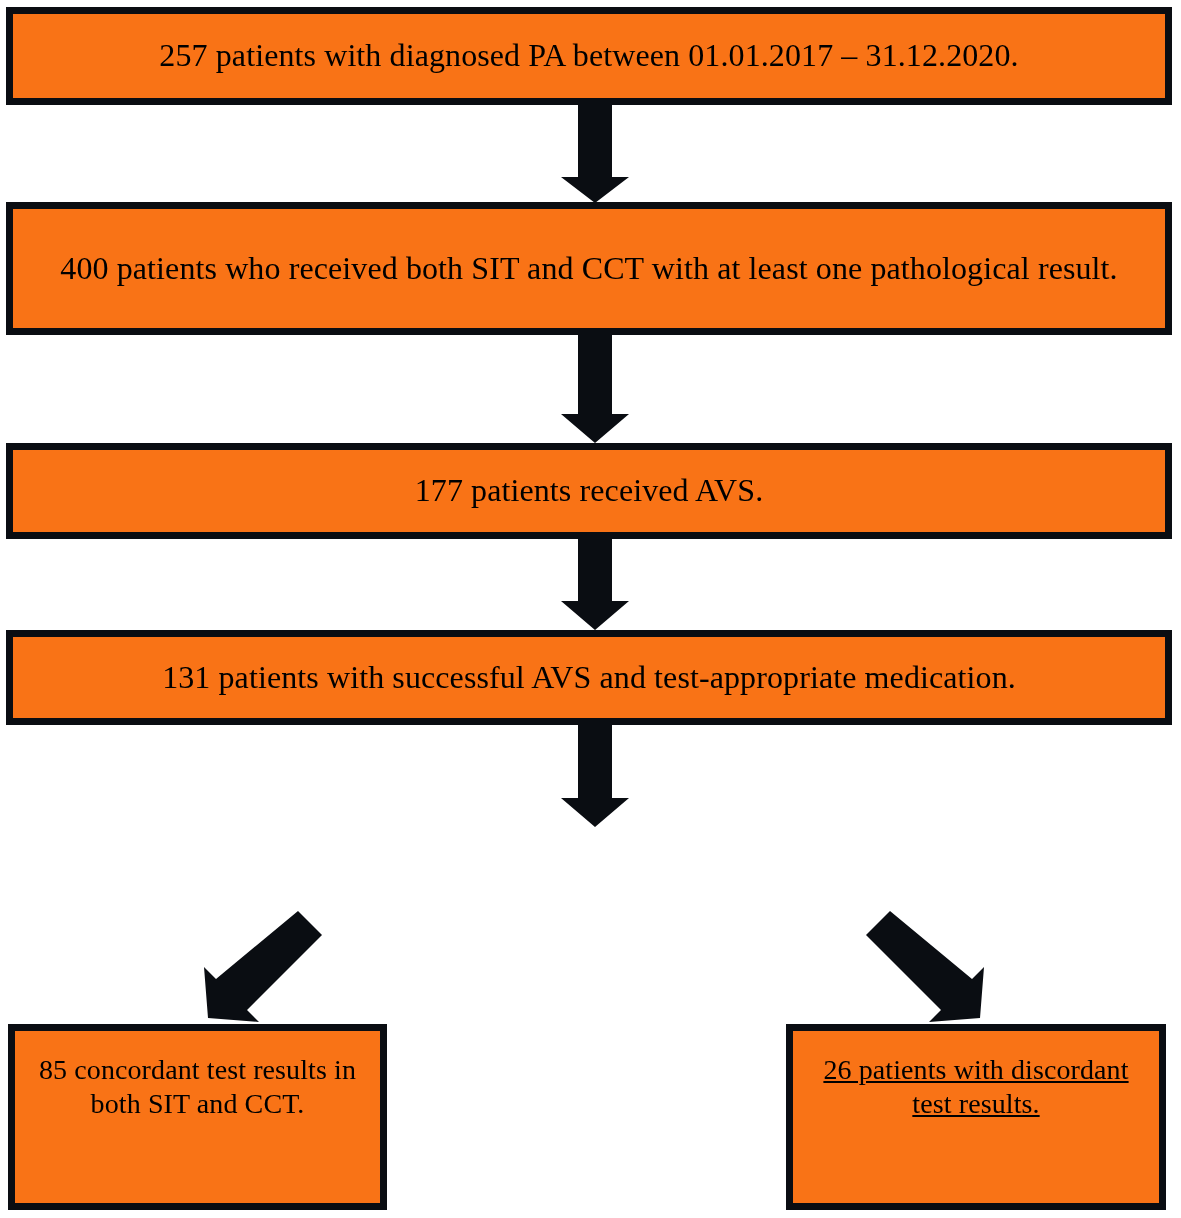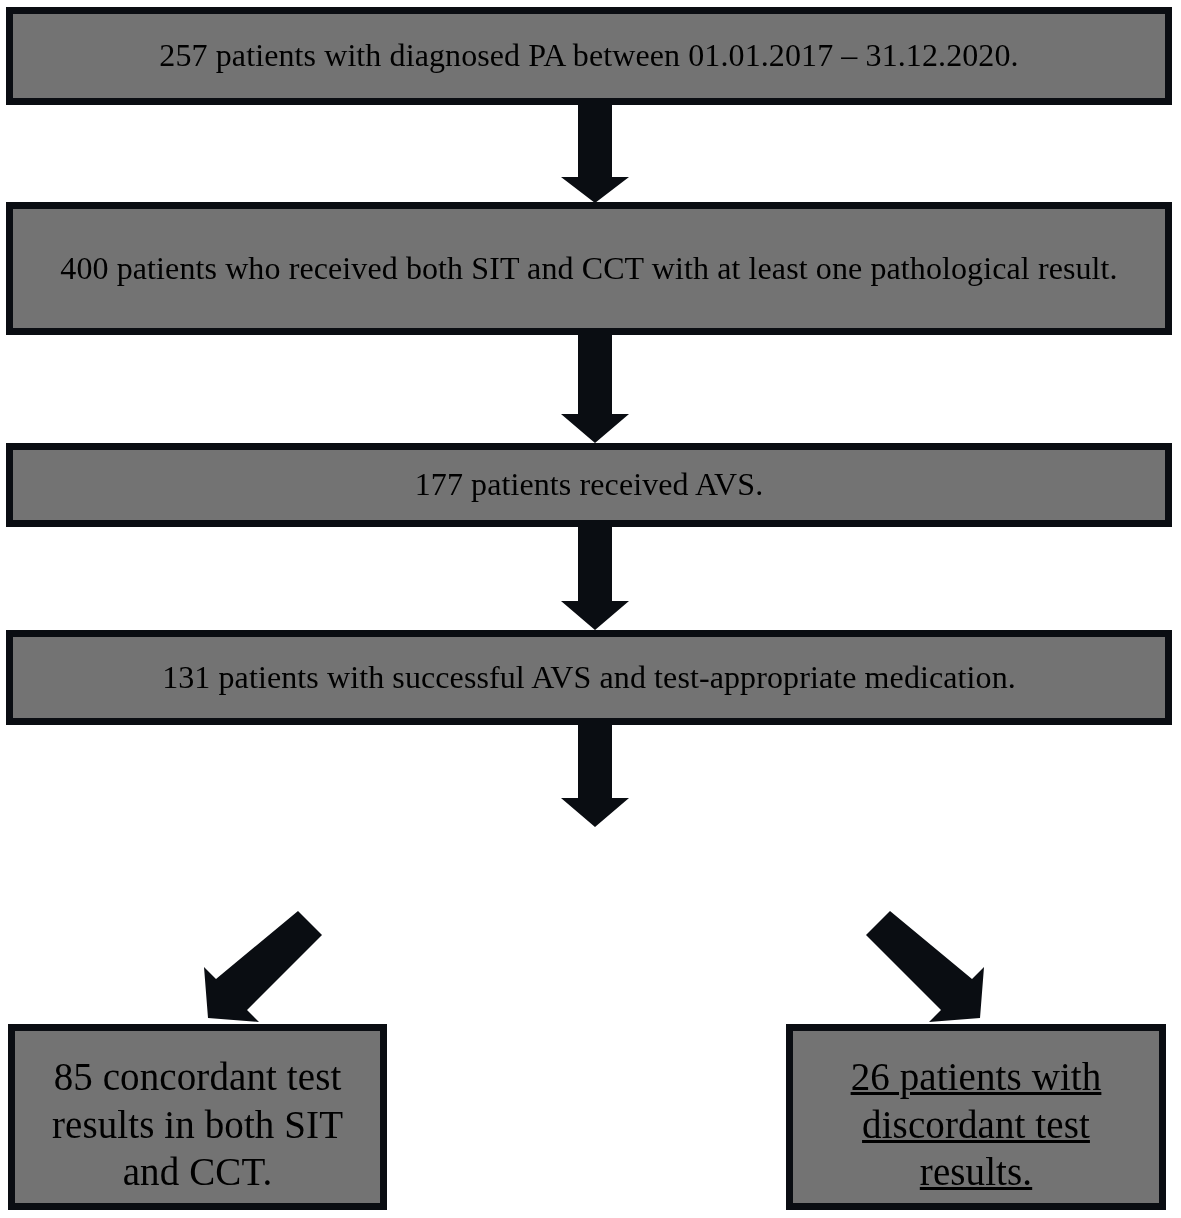--- a/index.html
+++ b/index.html
@@ -15,42 +15,42 @@
   #flowchart {
     position: relative;
     width: 1181px;
     height: 1218px;
     overflow: hidden;
     background: #ffffff;
   }
   .node-box {
     position: absolute;
     box-sizing: border-box;
-    background: #737373;
+    background: #f97316;
     border: 7px solid #0a0d12;
     display: flex;
     align-items: center;
     justify-content: center;
   }
   .node-text {
     display: block;
     width: 100%;
     text-align: center;
     line-height: 1.18;
     letter-spacing: 0.1px;
     padding: 0 10px;
     box-sizing: border-box;
   }
   
   .stage-box .node-text {
     font-size: 32px;
   }
   
   .terminal-box .node-text {
-    font-size: 39px;
+    font-size: 28px;
     line-height: 1.22;
   }
   .arrow-layer {
     position: absolute;
     left: 0;
     top: 0;
     width: 1181px;
     height: 1218px;
     pointer-events: none;
   }
@@ -79,21 +79,21 @@
   </svg>
 
   <div class="node-box stage-box" style="left:6px; top:7px; width:1166px; height:98px;">
     <span class="node-text">257 patients with diagnosed PA between 01.01.2017 – 31.12.2020.</span>
   </div>
 
   <div class="node-box stage-box" style="left:6px; top:202px; width:1166px; height:133px;">
     <span class="node-text">400 patients who received both SIT and CCT with at least one pathological result.</span>
   </div>
 
-  <div class="node-box stage-box" style="left:6px; top:443px; width:1166px; height:84px;">
+  <div class="node-box stage-box" style="left:6px; top:443px; width:1166px; height:96px;">
     <span class="node-text">177 patients received AVS.</span>
   </div>
 
   <div class="node-box stage-box" style="left:6px; top:630px; width:1166px; height:95px;">
     <span class="node-text">131 patients with successful AVS and test-appropriate medication.</span>
   </div>
 
 
   <div class="node-box terminal-box" style="left:8px; top:1024px; width:379px; height:186px; align-items:flex-start;">
     <span class="node-text" style="padding-top:22px;">85 concordant test results in both SIT and CCT.</span>

